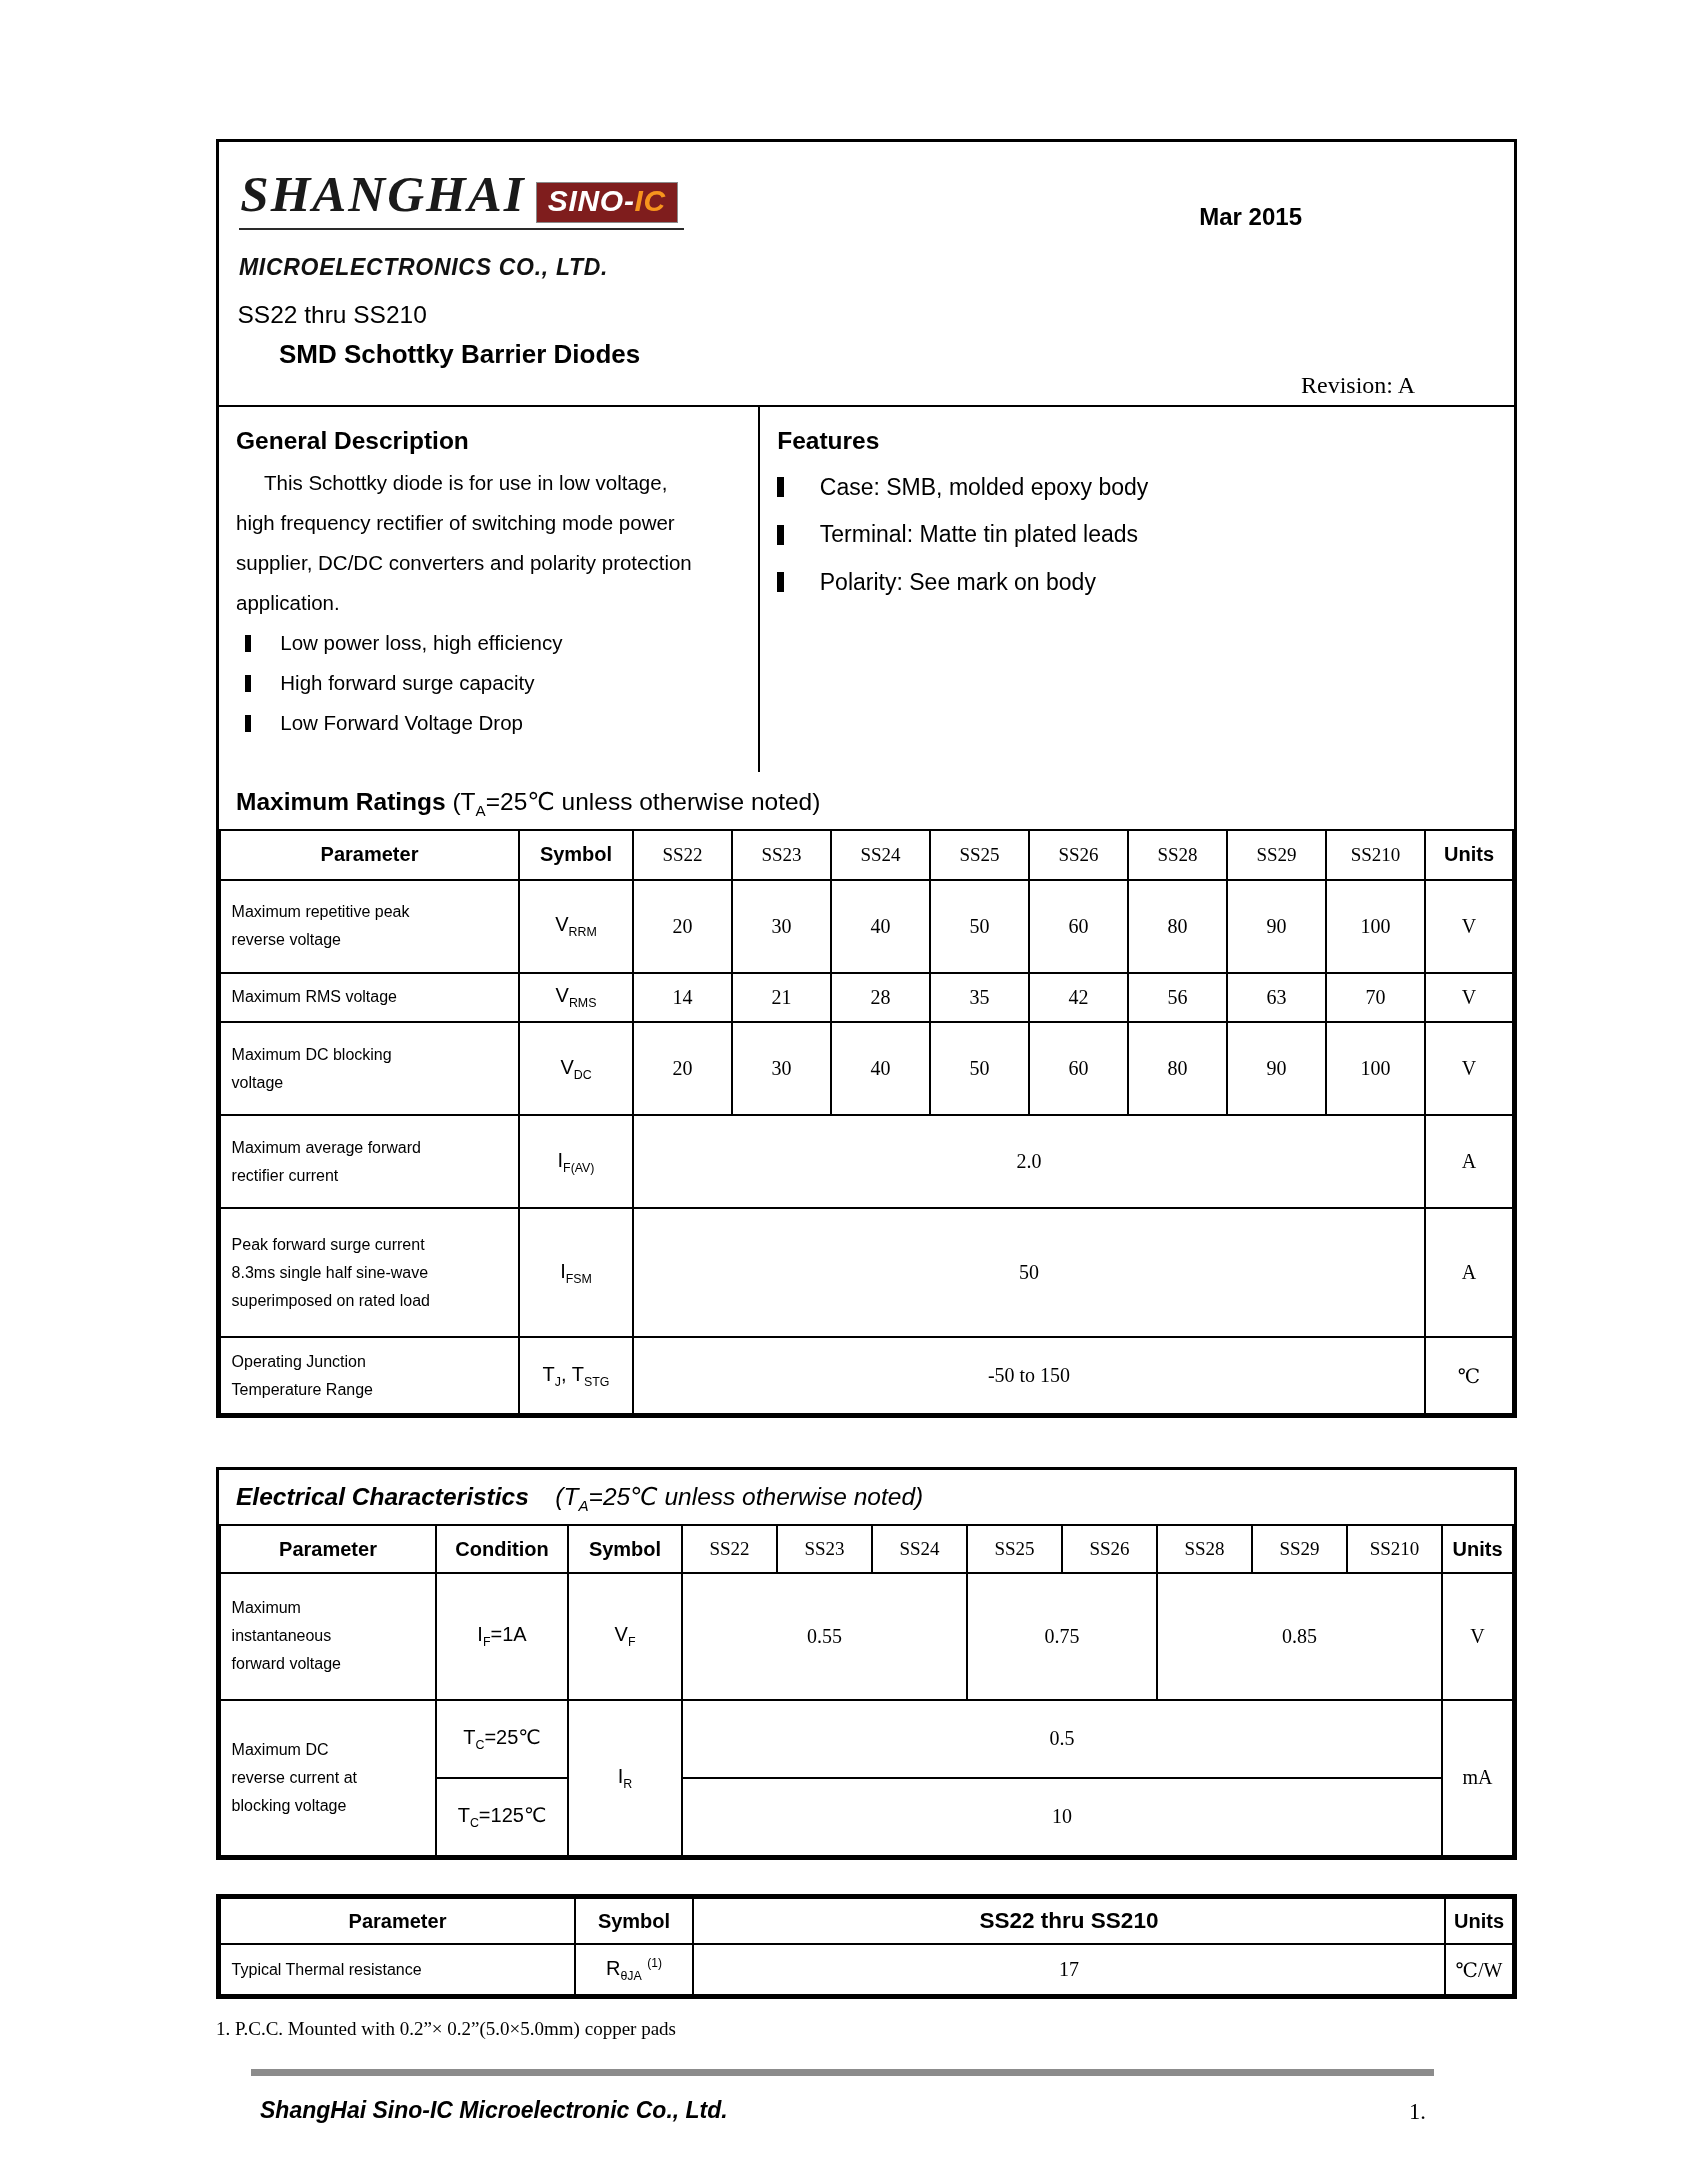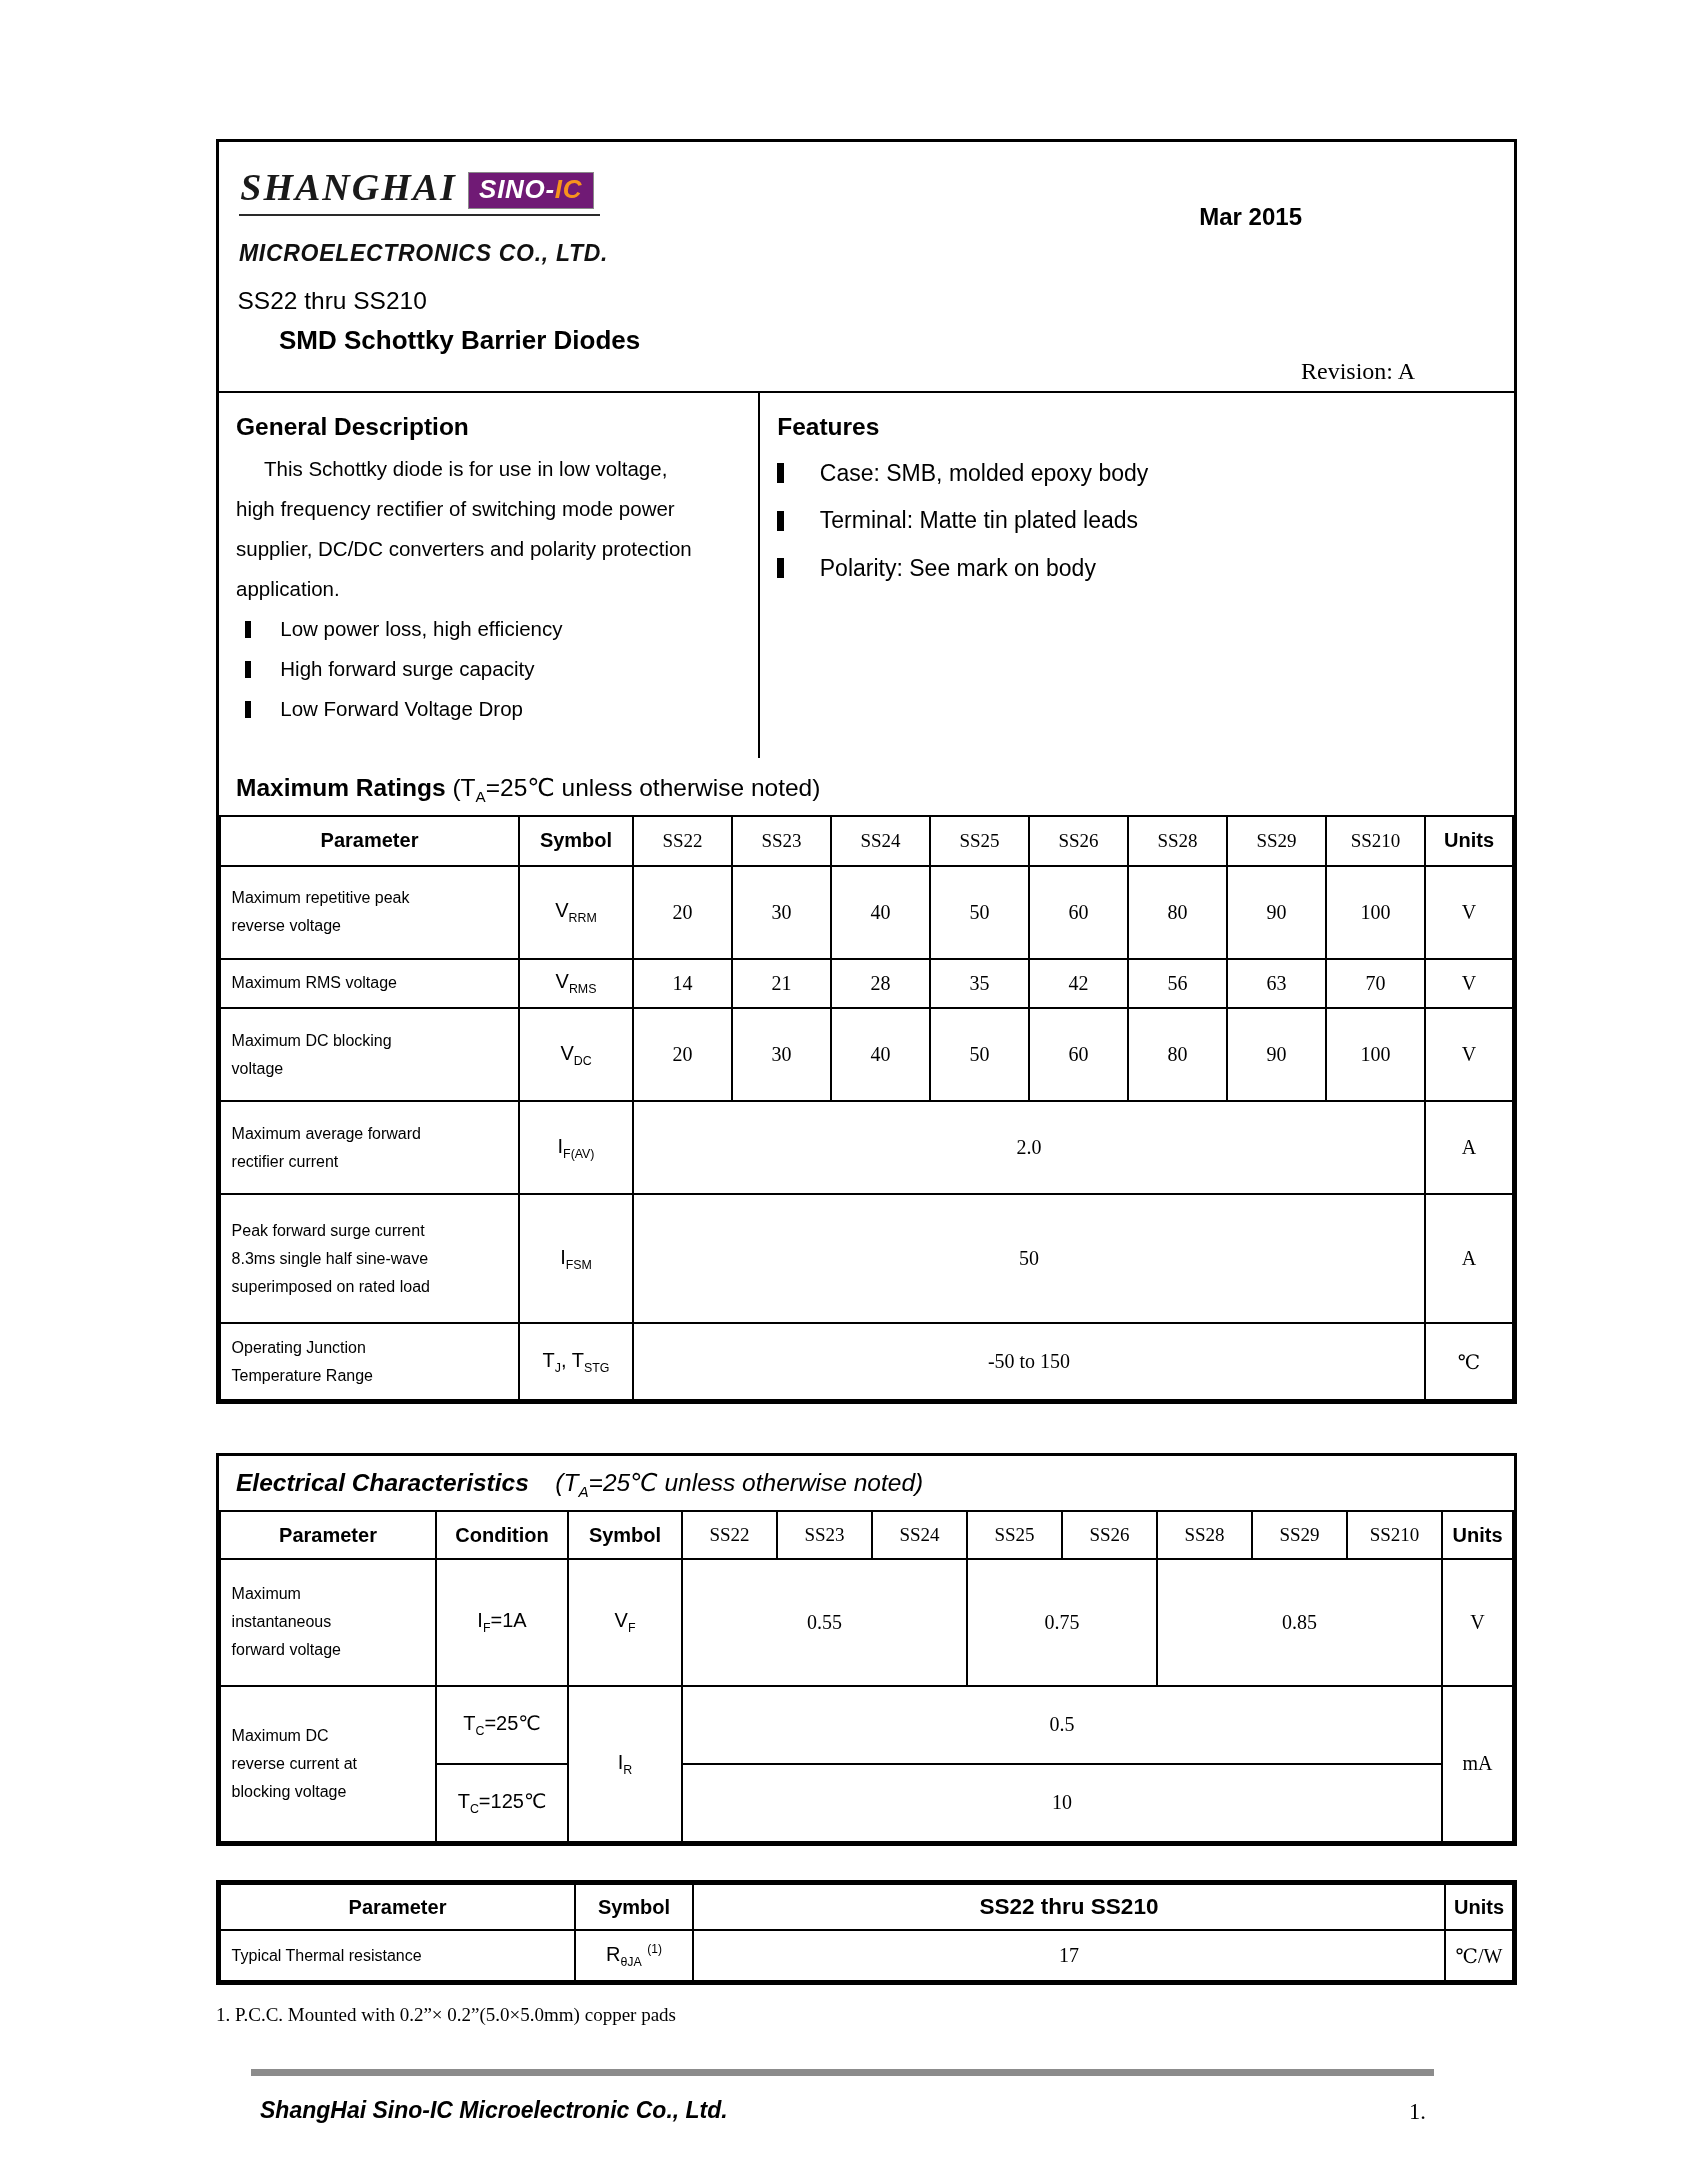--- a/index.html
+++ b/index.html
@@ -11,22 +11,22 @@
   .content { position:absolute; left:216px; top:139px; width:1301px; }
 
   
   .box { border:3.3px solid #000; background:#fff; }
   .box2 { margin-top:49px; }
   .box3 { margin-top:34px; }
 
   
   .header-row { display:flex; padding:22.5px 0 4px 20px; }
   .logo-top { display:flex; align-items:flex-end; gap:10.6px; border-bottom:2.6px solid #2a2a2a; padding:0 6.6px 5.3px 1.3px; width:max-content; }
-  .logo-shanghai { font-family:"Liberation Serif","DejaVu Serif",serif; font-style:italic; font-weight:bold; font-size:38px; letter-spacing:2px; color:#1a1a1a; }
-  .logo-badge { background:#701a75; border:1.3px solid #8a8a8a; padding:3.3px 10.6px 5.3px 10.6px; font-style:italic; font-weight:bold; font-size:26px; letter-spacing:0.7px; line-height:1; }
+  .logo-shanghai { font-family:"Liberation Serif","DejaVu Serif",serif; font-style:italic; font-weight:bold; font-size:51px; letter-spacing:2px; color:#1a1a1a; }
+  .logo-badge { background:#7f1d1d; border:1.3px solid #8a8a8a; padding:3.3px 10.6px 5.3px 10.6px; font-style:italic; font-weight:bold; font-size:30px; letter-spacing:0.7px; line-height:1; }
   .badge-sino { color:#ffffff; }
   .badge-ic { color:#f7941d; }
   .logo-sub { font-weight:bold; font-style:italic; font-size:23px; letter-spacing:0.7px; margin-top:24px; color:#111; }
   .doc-date { margin-left:auto; margin-right:212px; font-weight:bold; font-size:24px; margin-top:38px; white-space:nowrap; }
 
   
   .part-range { font-size:24.5px; padding-left:18.5px; margin-top:16px; }
   .product-title { font-size:26px; font-weight:bold; padding-left:60px; margin-top:10.6px; }
   .revision { font-family:"Liberation Serif","DejaVu Serif",serif; font-size:24px; text-align:right; padding-right:99px; margin-top:1.3px; padding-bottom:6.6px; }
 

